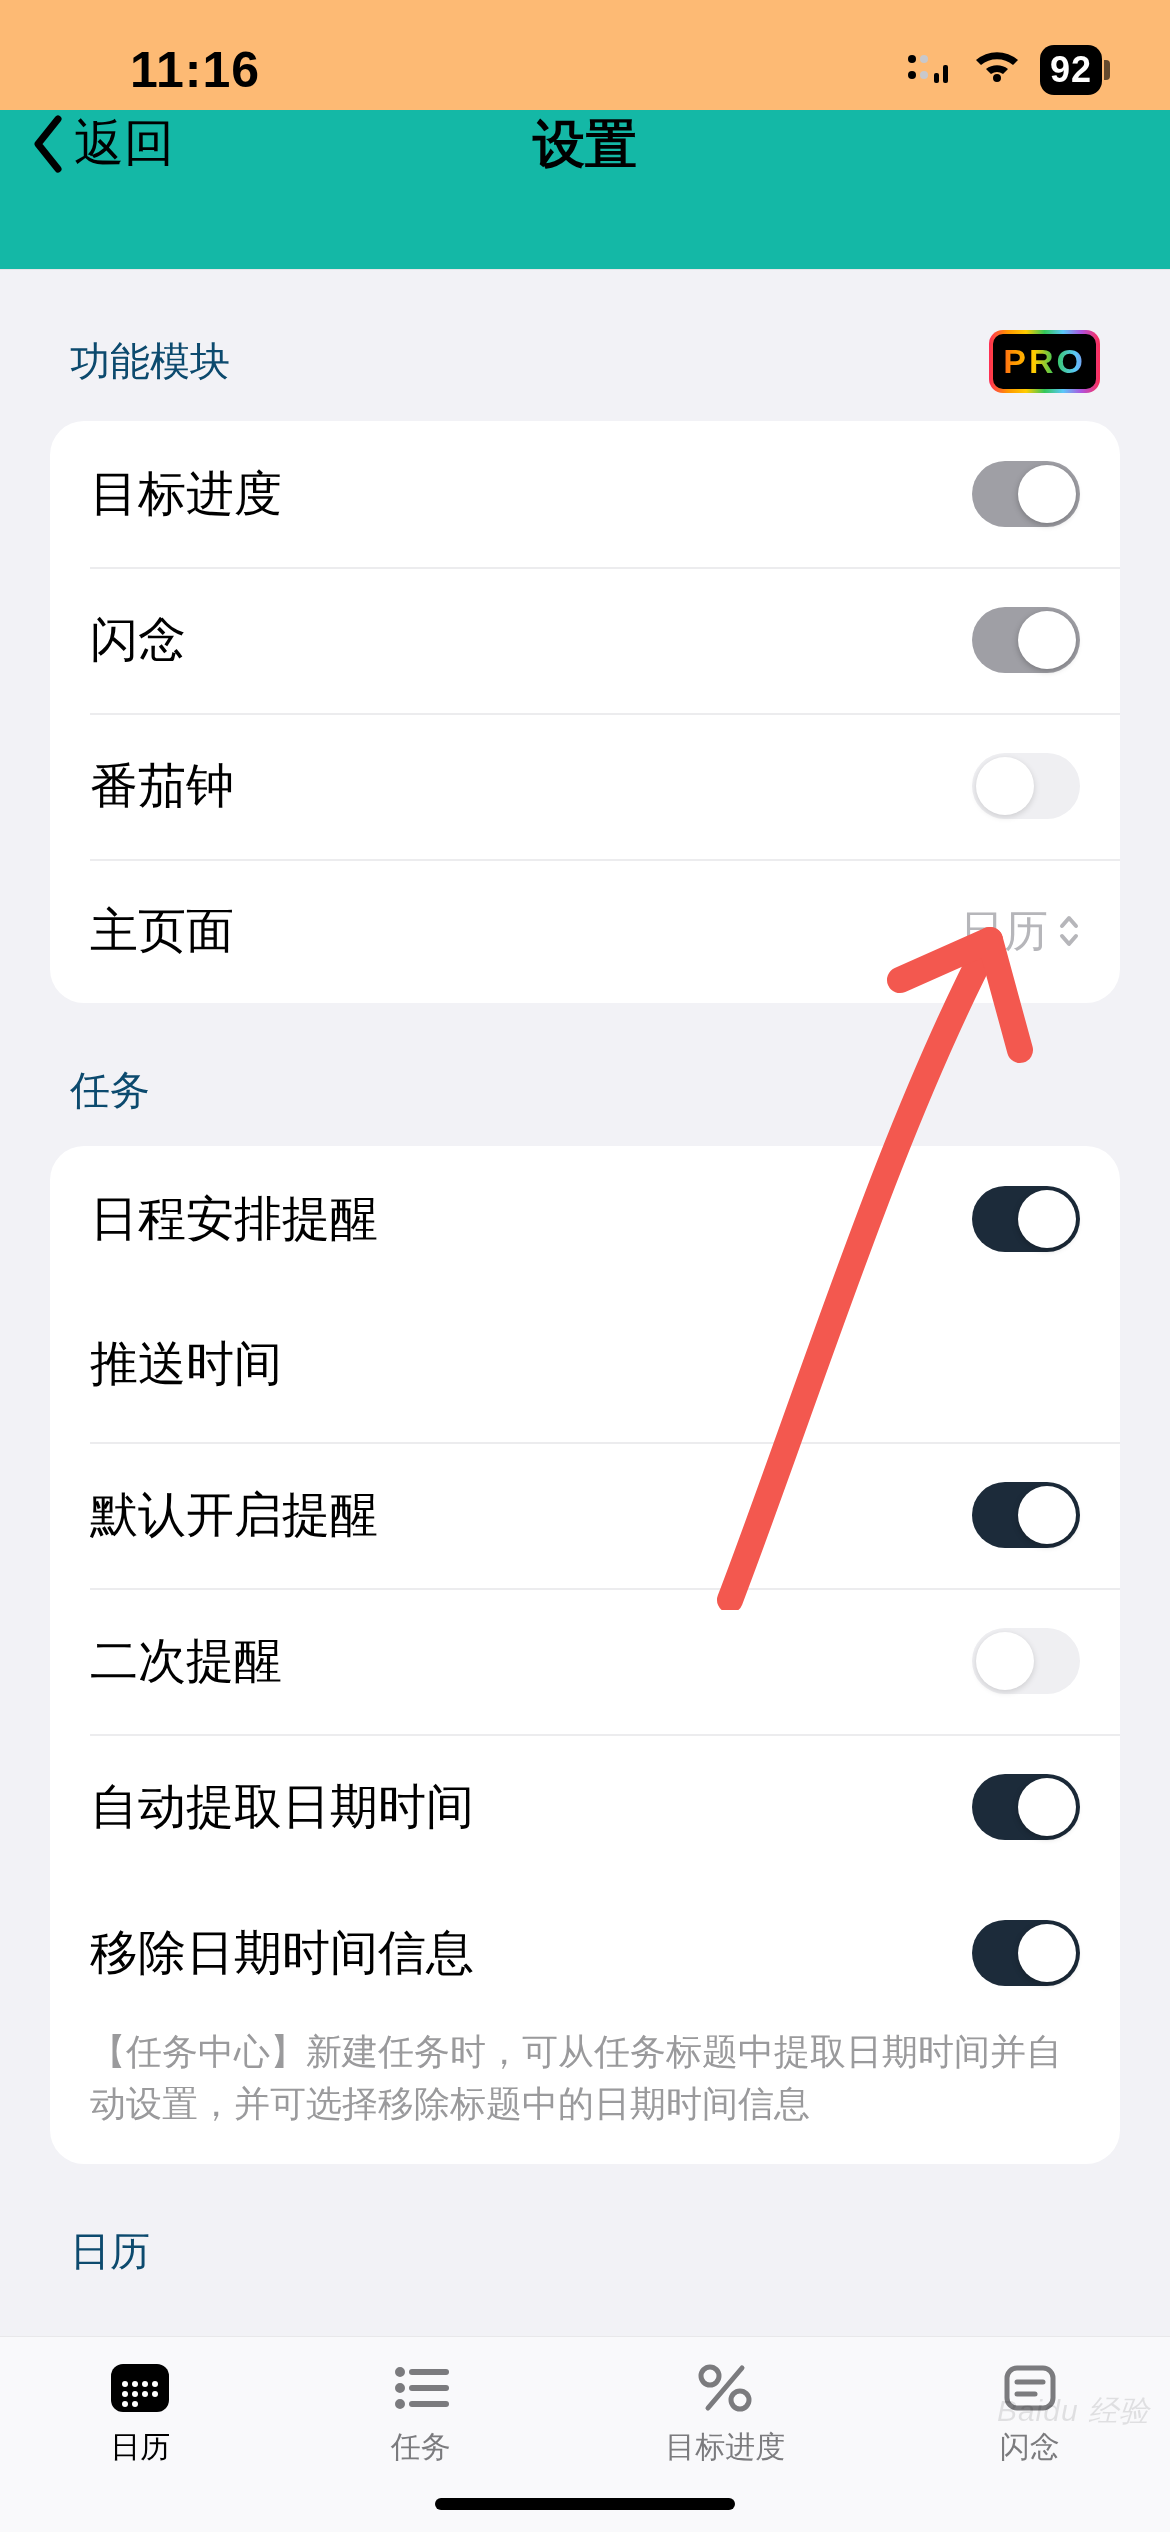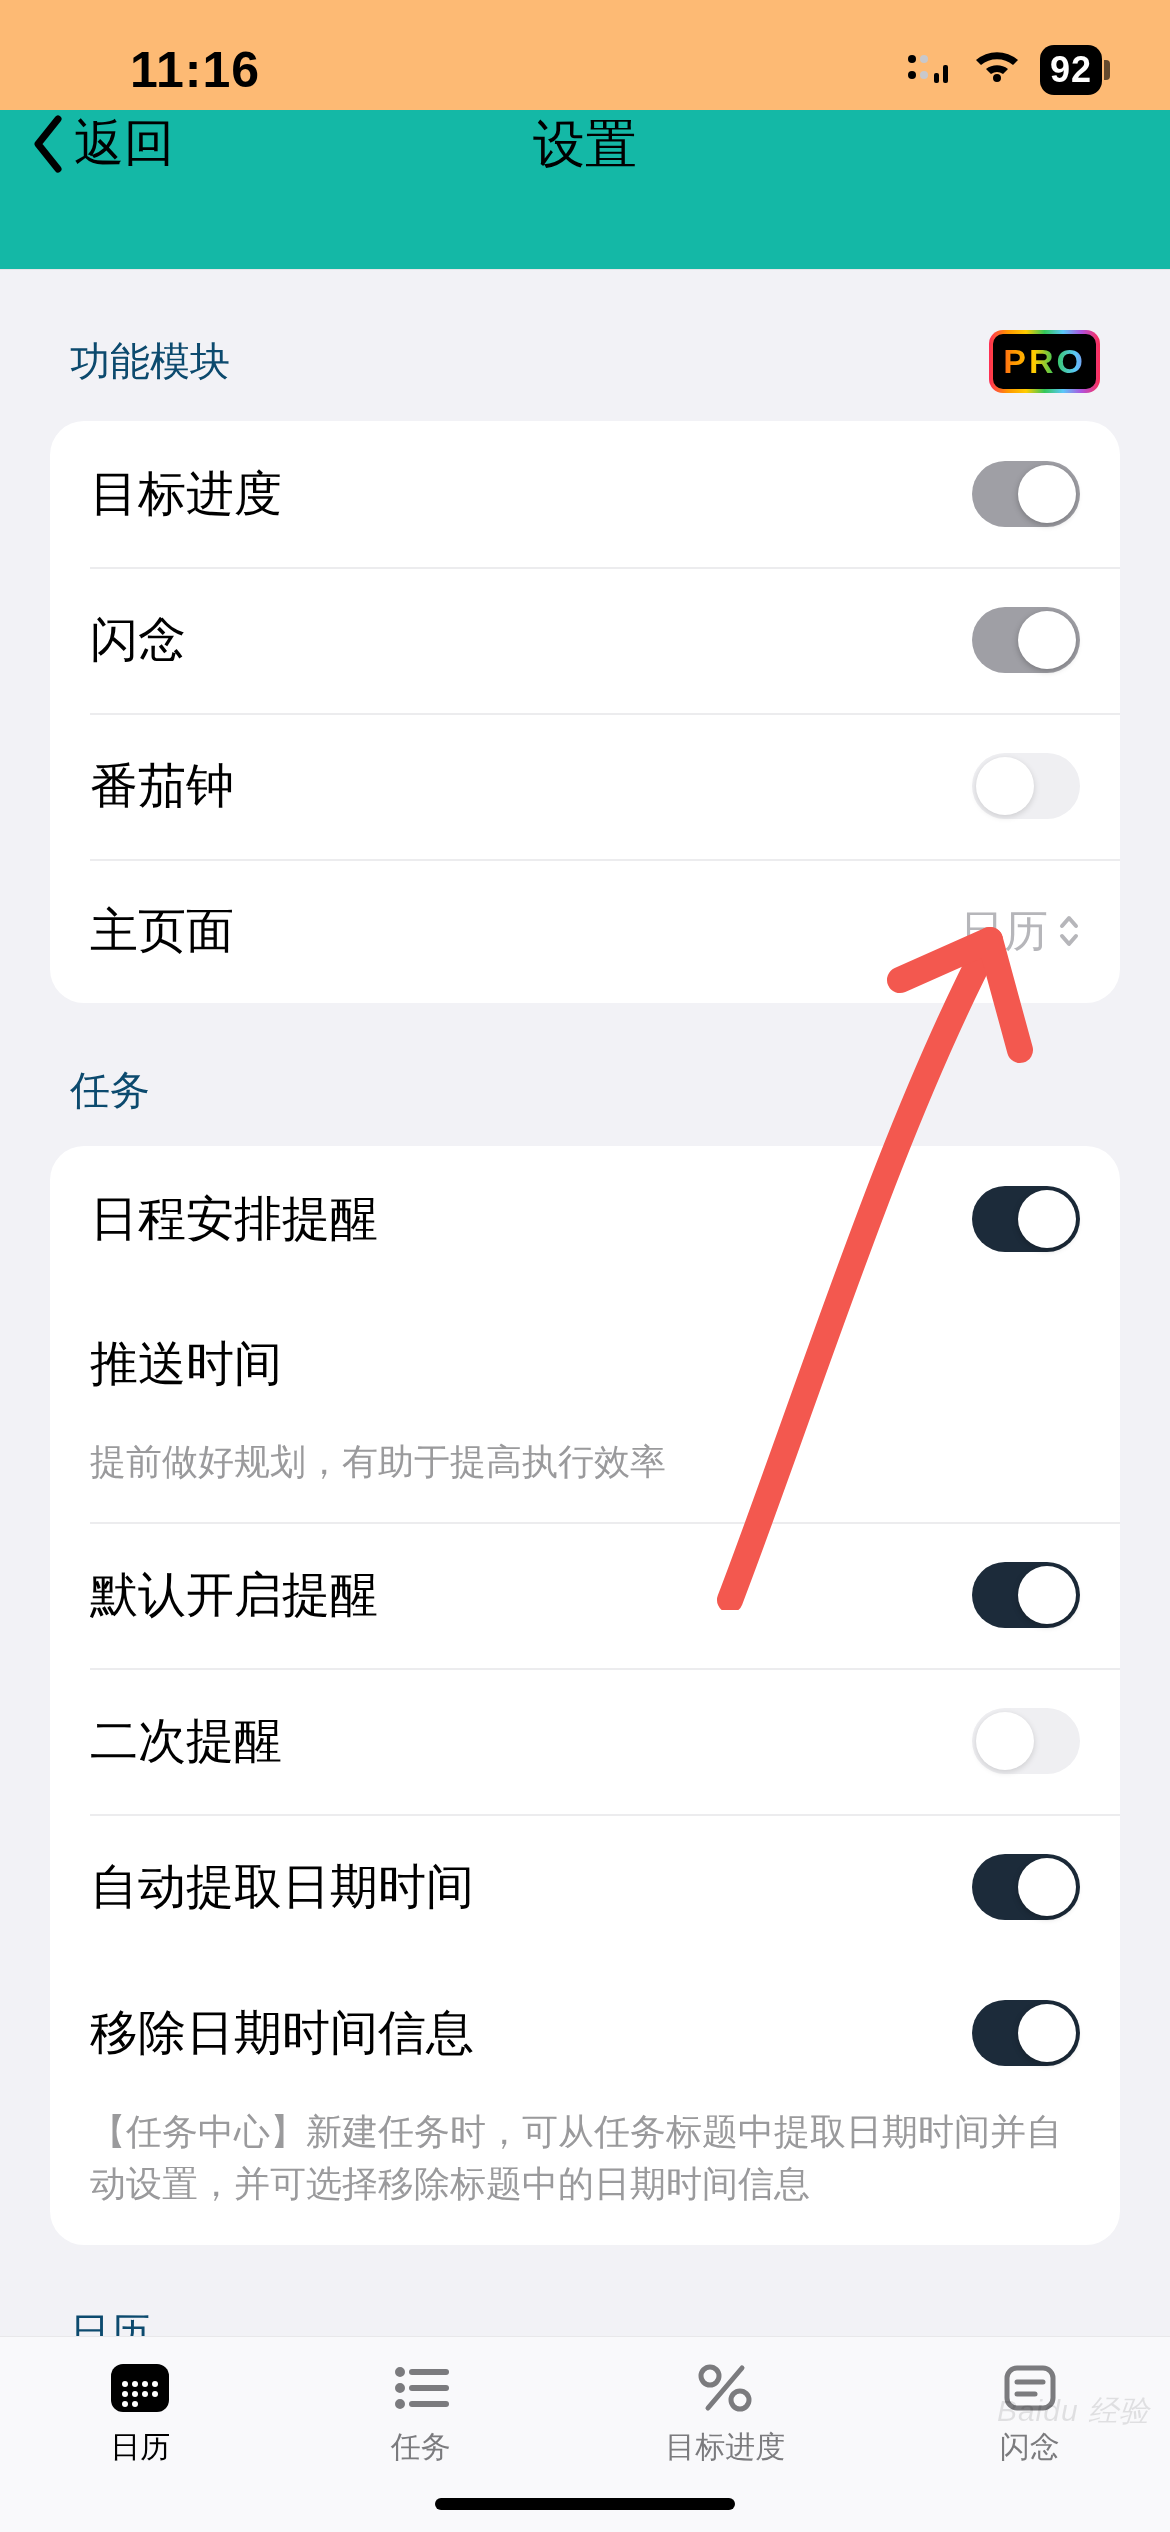--- a/index.html
+++ b/index.html
@@ -10,21 +10,21 @@
   .status-bar { height: 110px; display: flex; align-items: center; justify-content: space-between; padding: 30px 60px 0 60px; background: #fdba74; }
   .status-time { font-size: 50px; font-weight: 600; letter-spacing: 1px; margin-left: 70px; }
   .status-right { display: flex; align-items: center; gap: 18px; }
   .battery-box { display: flex; align-items: center; }
   .battery-body { background: #000; border-radius: 14px; padding: 4px 10px; color: #fff; font-size: 36px; font-weight: 700; letter-spacing: 1px; }
   .battery-tip { width: 6px; height: 20px; background: #000; border-radius: 0 4px 4px 0; margin-left: 2px; opacity:.6;}
 
   
   .nav { height: 160px; background: #14b8a6; display: flex; align-items: flex-start; position: relative; border-bottom: 1px solid #e6e6e9; }
   .nav-back { display: flex; align-items: center; gap: 10px; padding-left: 30px; font-size: 50px; font-weight: 500; }
-  .nav-title { position: absolute; left: 0; right: 0; text-align: center; font-size: 52px; font-weight: 400; pointer-events: none; }
+  .nav-title { position: absolute; left: 0; right: 0; text-align: center; font-size: 52px; font-weight: 700; pointer-events: none; }
 
   
   .content { padding: 0 50px; }
   .section-header { display: flex; align-items: center; justify-content: space-between; padding: 60px 20px 28px 20px; }
   .section-title { font-size: 40px; color: #0c4a6e; font-weight: 500; }
   .pro-badge { border: 4px solid transparent; border-radius: 14px; padding: 0; background: linear-gradient(#000,#000) padding-box, linear-gradient(90deg,#ff2d55,#ff9500,#ffcc00,#34c759,#5ac8fa,#af52de,#ff2d55) border-box; }
   .pro-text { display:block; padding: 8px 10px; font-size: 34px; font-weight: 800; letter-spacing: 3px; background: linear-gradient(90deg,#ff3b30,#ff9500,#ffcc00,#34c759,#5ac8fa,#af52de); -webkit-background-clip: text; background-clip: text; color: transparent; }
 
   .card { background: #fff; border-radius: 34px; overflow: hidden; }
   .row { display: flex; align-items: center; justify-content: space-between; padding: 40px 40px; min-height: 130px; position: relative; }
@@ -147,21 +147,20 @@
       <div class="row-group">
         <div class="row">
           <div class="row-label">日程安排提醒</div>
           <div class="toggle on-dark">
               <div class="knob"></div>
             </div>
         </div>
         <div class="row">
           <div class="row-label">推送时间</div>
         </div>
-        <div class="footnote">提前做好规划，有助于提高执行效率</div>
       </div>
       <div class="row">
         <div class="row-label">默认开启提醒</div>
         <div class="toggle on-dark">
             <div class="knob"></div>
           </div>
       </div>
       <div class="row">
         <div>
           <div class="row-label">二次提醒</div>

